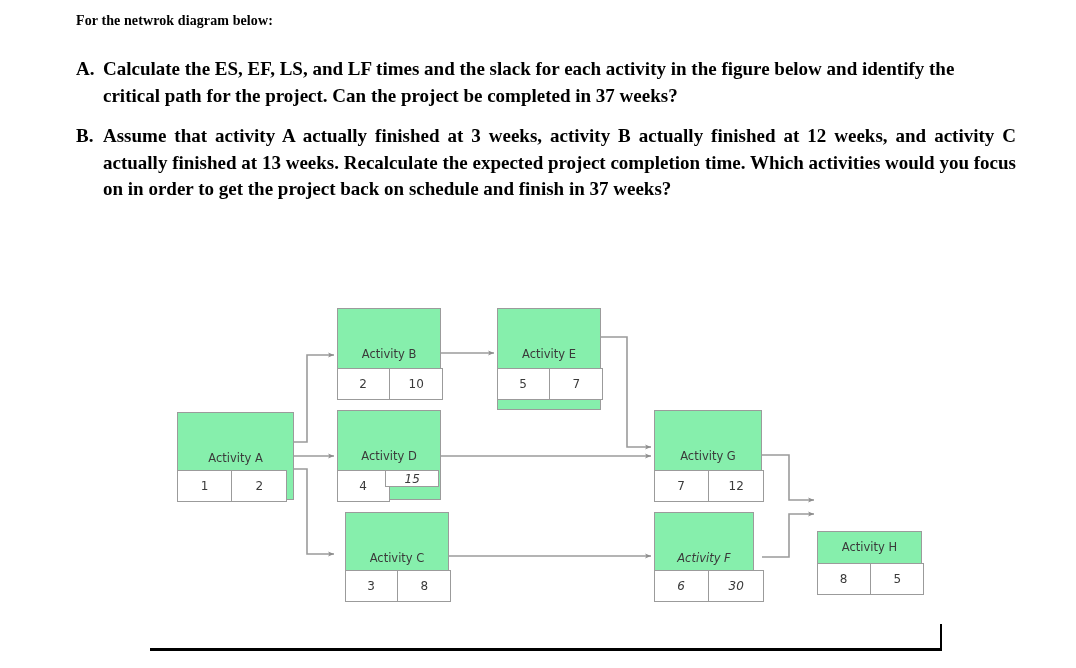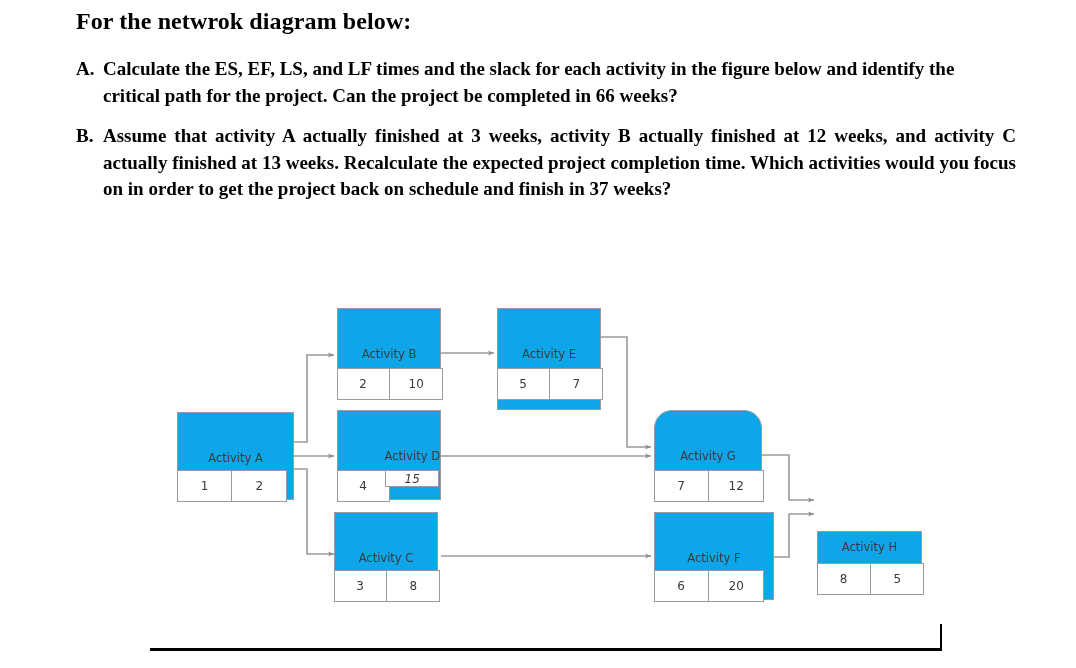--- a/index.html
+++ b/index.html
@@ -17,21 +17,21 @@
   }
 
   
   #question-block {
     position: absolute;
     left: 76px;
     top: 8px;
     width: 940px;
   }
   .lead-line {
-    font-size: 24px;
+    font-size: 14px;
     font-weight: bold;
     line-height: 26px;
     letter-spacing: 0.1px;
     margin-bottom: 22px;
   }
   .qitem {
     display: flex;
     font-size: 19px;
     font-weight: bold;
     line-height: 26.5px;
@@ -61,21 +61,21 @@
   #diagram svg {
     position: absolute;
     left: 0;
     top: 0;
   }
 
   .node {
     position: absolute;
     box-sizing: border-box;
     border: 1.4px solid #9b9b9b;
-    background: #0ea5e9;
+    background: #86efac;
     font-family: "DejaVu Sans", "Liberation Sans", sans-serif;
   }
   .node .title {
     position: absolute;
     left: 0;
     right: 0;
     text-align: center;
     font-size: 11.5px;
     color: #3a3a3a;
     white-space: nowrap;
@@ -112,21 +112,21 @@
 </style>
 </head>
 <body>
 
 <div id="question-block">
 
   <div class="lead-line">For the netwrok diagram below:</div>
 
   <div class="qitem">
     <div class="marker">A.</div>
-    <div class="qbody">Calculate the ES, EF, LS, and LF times and the slack for each activity in the figure below and identify the critical path for the project. Can the project be completed in 66 weeks?</div>
+    <div class="qbody">Calculate the ES, EF, LS, and LF times and the slack for each activity in the figure below and identify the critical path for the project. Can the project be completed in 37 weeks?</div>
   </div>
 
   <div class="qitem">
     <div class="marker">B.</div>
     <div class="qbody just">Assume that activity A actually finished at 3 weeks, activity B actually finished at 12 weeks, and activity C actually finished at 13 weeks. Recalculate the expected project completion time. Which activities would you focus on in order to get the project back on schedule and finish in 37 weeks?</div>
   </div>
 
 </div>
 
 <div id="diagram">
@@ -165,47 +165,47 @@
     <div class="cell" style="left:53px; top:57px; width:56.4px; height:32.4px;">2</div>
   </div>
 
   <div class="node" style="left:337px; top:308px; width:104px; height:90px;">
     <div class="title" style="top:38px;">Activity B</div>
     <div class="cell" style="left:-1.4px; top:59px; width:53px; height:32.4px;">2</div>
     <div class="cell" style="left:51px; top:59px; width:54.4px; height:32.4px;text-align:right;">10</div>
   </div>
 
   <div class="node" style="left:337px; top:410px; width:104px; height:90px;">
-    <div class="title" style="top:38px;text-align:right;">Activity D</div>
+    <div class="title" style="top:38px;">Activity D</div>
     <div class="cell" style="left:-1.4px; top:59px; width:53px; height:32.4px;">4</div>
     <div class="cell" style="left:47px; top:59px; width:54.4px; height:17px;font-style:italic;">15</div>
   </div>
 
-  <div class="node" style="left:334px; top:512px; width:104px; height:88px;">
+  <div class="node" style="left:345px; top:512px; width:104px; height:88px;">
     <div class="title" style="top:38px;">Activity C</div>
     <div class="cell" style="left:-1.4px; top:57px; width:53px; height:32.4px;">3</div>
     <div class="cell" style="left:51px; top:57px; width:54.4px; height:32.4px;">8</div>
   </div>
 
   <div class="node" style="left:497px; top:308px; width:104px; height:102px;">
     <div class="title" style="top:38px;">Activity E</div>
     <div class="cell" style="left:-1.4px; top:59px; width:53px; height:32.4px;">5</div>
     <div class="cell" style="left:51px; top:59px; width:54.4px; height:32.4px;">7</div>
   </div>
 
-  <div class="node" style="left:654px; top:410px; width:108px; height:90px;border-radius:18px;">
+  <div class="node" style="left:654px; top:410px; width:108px; height:90px;">
     <div class="title" style="top:38px;">Activity G</div>
     <div class="cell" style="left:-1.4px; top:59px; width:55px; height:32.4px;">7</div>
     <div class="cell" style="left:53px; top:59px; width:56.4px; height:32.4px;">12</div>
   </div>
 
-  <div class="node" style="left:654px; top:512px; width:120px; height:88px;">
+  <div class="node" style="left:654px; top:512px; width:100px; height:88px;font-style:italic;">
     <div class="title" style="top:38px;">Activity F</div>
     <div class="cell" style="left:-1.4px; top:57px; width:55px; height:32.4px;">6</div>
-    <div class="cell" style="left:53px; top:57px; width:56.4px; height:32.4px;">20</div>
+    <div class="cell" style="left:53px; top:57px; width:56.4px; height:32.4px;">30</div>
   </div>
 
   <div class="node" style="left:817px; top:531px; width:105px; height:62px;">
     <div class="title" style="top:8px;">Activity H</div>
     <div class="cell" style="left:-1.4px; top:31px; width:54px; height:32.4px;">8</div>
     <div class="cell" style="left:52px; top:31px; width:54.4px; height:32.4px;">5</div>
   </div>
 
 </div>
 

